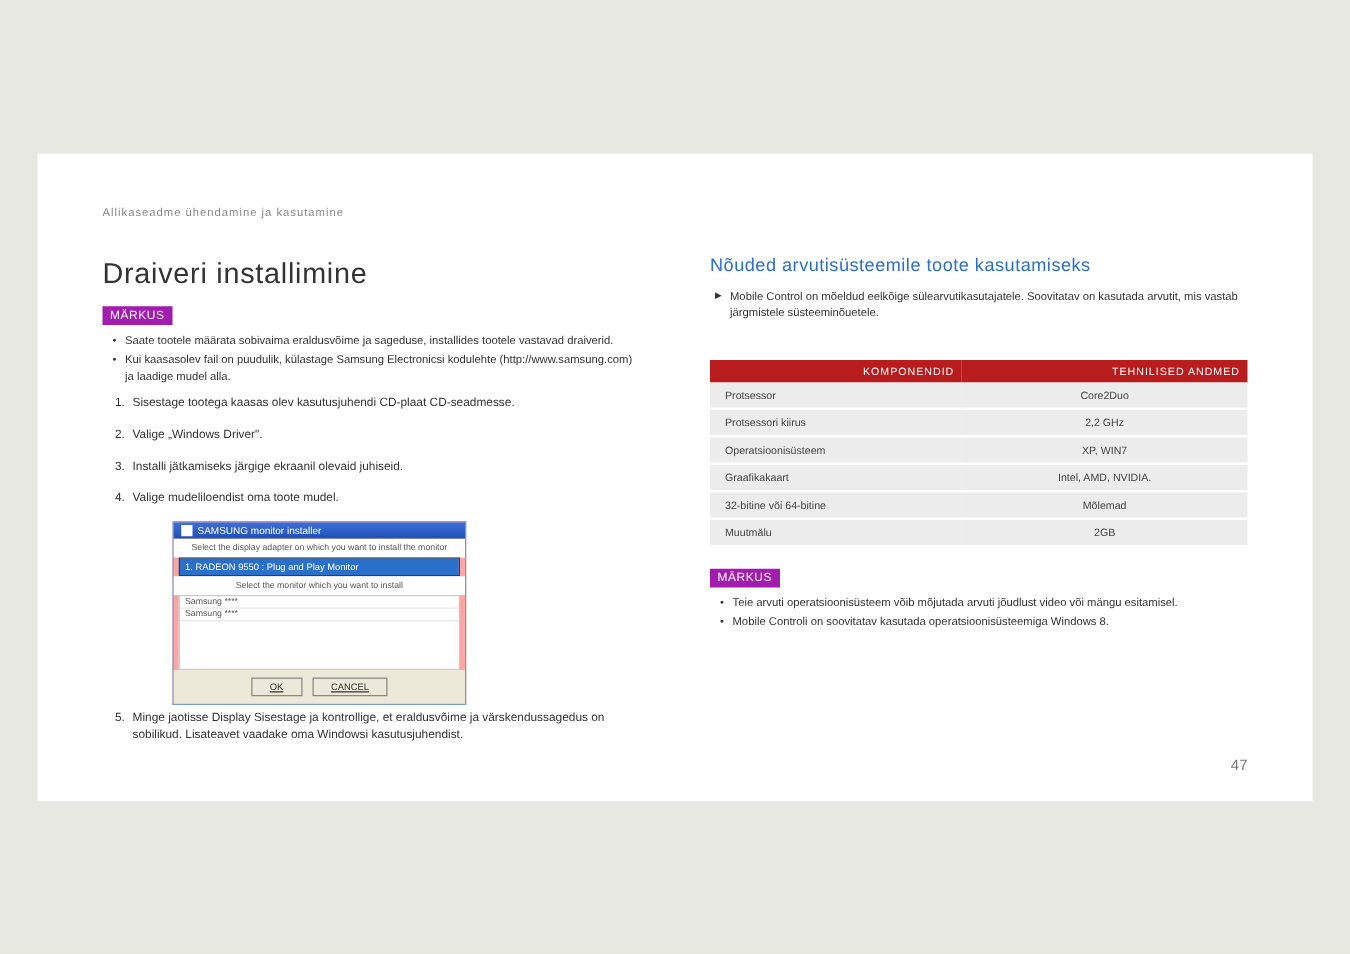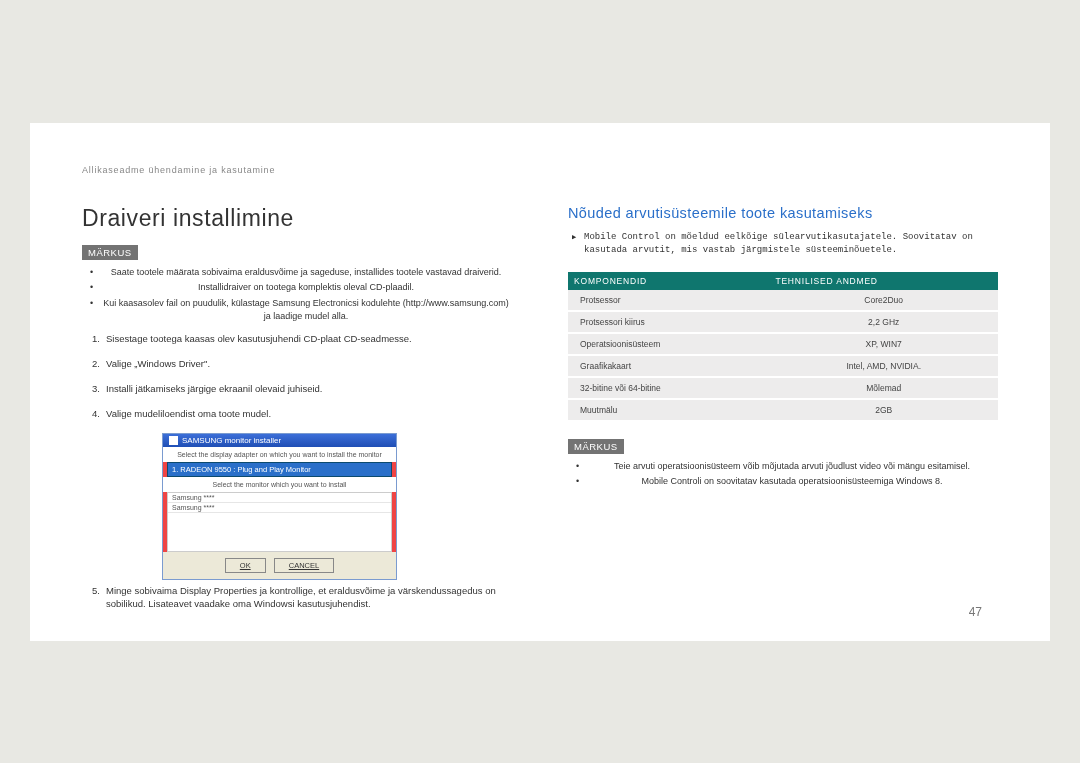--- a/index.html
+++ b/index.html
@@ -40,40 +40,39 @@
   }
   h2 {
     font-size: 14.5px;
     font-weight: normal;
     color: #2a6fc9;
     letter-spacing: 0.4px;
     margin-bottom: 10px;
   }
   .markus {
     display: inline-block;
-    background: #737373;
+    background: #a21caf;
     color: #fff;
     font-size: 9.5px;
     padding: 2px 6px;
     letter-spacing: 0.5px;
     margin-bottom: 6px;
   }
   ul.bullets {
     list-style: none;
     padding-left: 10px;
     margin-bottom: 8px;
   }
   ul.bullets li {
     font-size: 9px;
     color: #333;
     line-height: 1.5;
     position: relative;
     padding-left: 8px;
     margin-bottom: 2px;
-    text-align: center;
   }
   ul.bullets li::before {
     content: "•";
     position: absolute;
     left: -2px;
     font-size: 9px;
   }
   ol.steps {
     list-style: none;
     counter-reset: step;
@@ -89,22 +88,22 @@
     margin-bottom: 12px;
   }
   ol.steps li::before {
     content: counter(step) ".";
     position: absolute;
     left: 0;
   }
   .dialog {
     width: 235px;
     border: 1px solid #7a9bd0;
-    background: #ef4444;
-    margin: 4px 0 4px 80px;
+    background: #fca5a5;
+    margin: 4px 0 4px 56px;
     font-size: 7.5px;
     color: #333;
   }
   .dialog-title {
     background: linear-gradient(to bottom, #3c6fd8, #1f4eb5);
     color: #fff;
     font-size: 8px;
     padding: 2px 6px;
     display: flex;
     align-items: center;
@@ -151,22 +150,21 @@
     border: 1px solid #888;
     background: #ece9d8;
     font-size: 7.5px;
     padding: 2px 14px;
     margin: 0 3px;
     text-decoration: underline;
   }
   .right-bullets {
     list-style: none;
     padding-left: 6px;
-    margin-bottom: 14px;
-    font-family: Liberation Mono, monospace;
+    margin-bottom: 30px;
   }
   .right-bullets li {
     font-size: 9px;
     color: #333;
     line-height: 1.5;
     position: relative;
     padding-left: 10px;
   }
   .right-bullets li::before {
     content: "▶";
@@ -175,58 +173,57 @@
     font-size: 7px;
     top: 1px;
   }
   table.spec {
     width: 100%;
     border-collapse: collapse;
     margin-bottom: 14px;
     font-size: 8.5px;
   }
   table.spec th {
-    background: #0f766e;
+    background: #b91c1c;
     color: #fff;
     font-weight: normal;
     padding: 4px 6px;
-    text-align: left;
+    text-align: right;
     letter-spacing: 0.8px;
     font-size: 8.5px;
   }
   table.spec td {
     background: #edecec;
     padding: 5px 8px;
     color: #444;
     border-bottom: 2px solid #fff;
     text-align: center;
   }
   table.spec tr td:first-child { text-align: left; padding-left: 12px; }
   .page-num {
     position: absolute;
     bottom: 22px;
-    right: 68px;
+    right: 52px;
     font-size: 12px;
     color: #777;
   }
 </style>
 </head>
 <body>
 
 <div class="page">
   <div class="header-line">Allikaseadme ühendamine ja kasutamine</div>
 
   <div class="columns">
 
     <div class="col-left">
       <h1>Draiveri installimine</h1>
       <span class="markus">MÄRKUS</span>
       <ul class="bullets">
         <li>Saate tootele määrata sobivaima eraldusvõime ja sageduse, installides tootele vastavad draiverid.</li>
-        <li>Installidraiver on tootega komplektis oleval CD-plaadil.</li>
         <li>Kui kaasasolev fail on puudulik, külastage Samsung Electronicsi kodulehte (http://www.samsung.com) ja laadige mudel alla.</li>
       </ul>
       <ol class="steps">
         <li>Sisestage tootega kaasas olev kasutusjuhendi CD-plaat CD-seadmesse.</li>
         <li>Valige „Windows Driver".</li>
         <li>Installi jätkamiseks järgige ekraanil olevaid juhiseid.</li>
         <li>Valige mudeliloendist oma toote mudel.</li>
       </ol>
 
       
@@ -244,21 +241,21 @@
           <div class="dialog-list-item">Samsung ****</div>
           <div class="dialog-list-item">Samsung ****</div>
         </div>
         <div class="dialog-buttons">
           <span class="dialog-btn">OK</span>
           <span class="dialog-btn">CANCEL</span>
         </div>
       </div>
 
       <ol class="steps" start="5" style="counter-reset: step 4;">
-        <li>Minge sobivaima Display Properties ja kontrollige, et eraldusvõime ja värskendussagedus on sobilikud. Lisateavet vaadake oma Windowsi kasutusjuhendist.</li>
+        <li>Minge jaotisse Display Sisestage ja kontrollige, et eraldusvõime ja värskendussagedus on sobilikud. Lisateavet vaadake oma Windowsi kasutusjuhendist.</li>
       </ol>
     </div>
 
     <div class="col-right">
       <h2>Nõuded arvutisüsteemile toote kasutamiseks</h2>
       <ul class="right-bullets">
         <li>Mobile Control on mõeldud eelkõige sülearvutikasutajatele. Soovitatav on kasutada arvutit, mis vastab järgmistele süsteeminõuetele.</li>
       </ul>
 
       <table class="spec">

